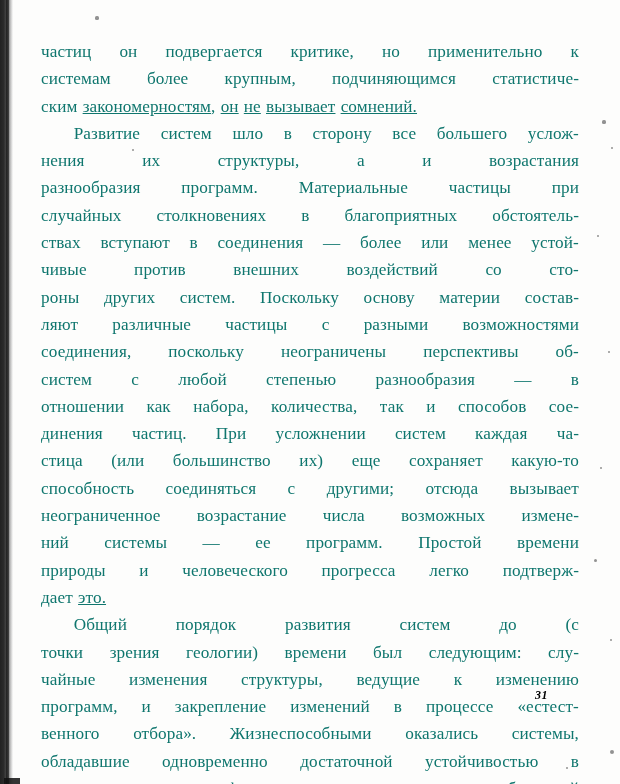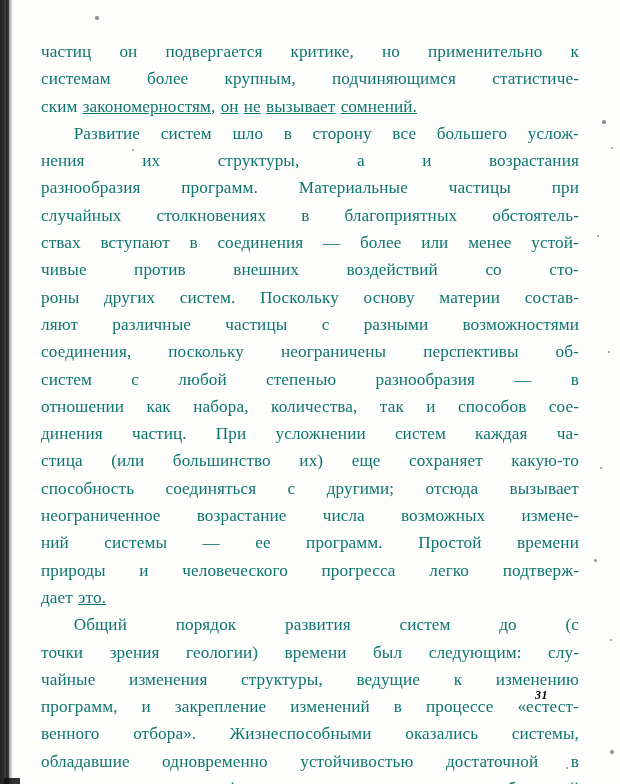--- a/index.html
+++ b/index.html
@@ -341,22 +341,22 @@
         <div class="line">
           <span class="w">венного</span>
           <span class="w">отбора».</span>
           <span class="w">Жизнеспособными</span>
           <span class="w">оказались</span>
           <span class="w">системы,</span>
         </div>
         <div class="line">
           <span class="w">обладавшие</span>
           <span class="w">одновременно</span>
+          <span class="w">достаточной</span>
           <span class="w">устойчивостью</span>
-          <span class="w">достаточной</span>
           <span class="w">в</span>
         </div>
         <div class="line">
           <span class="w">сохранении</span>
           <span class="w">своих</span>
           <span class="w">форм</span>
           <span class="w">и</span>
           <span class="w">изменчивостью,</span>
           <span class="w">необходимой</span>
         </div>

